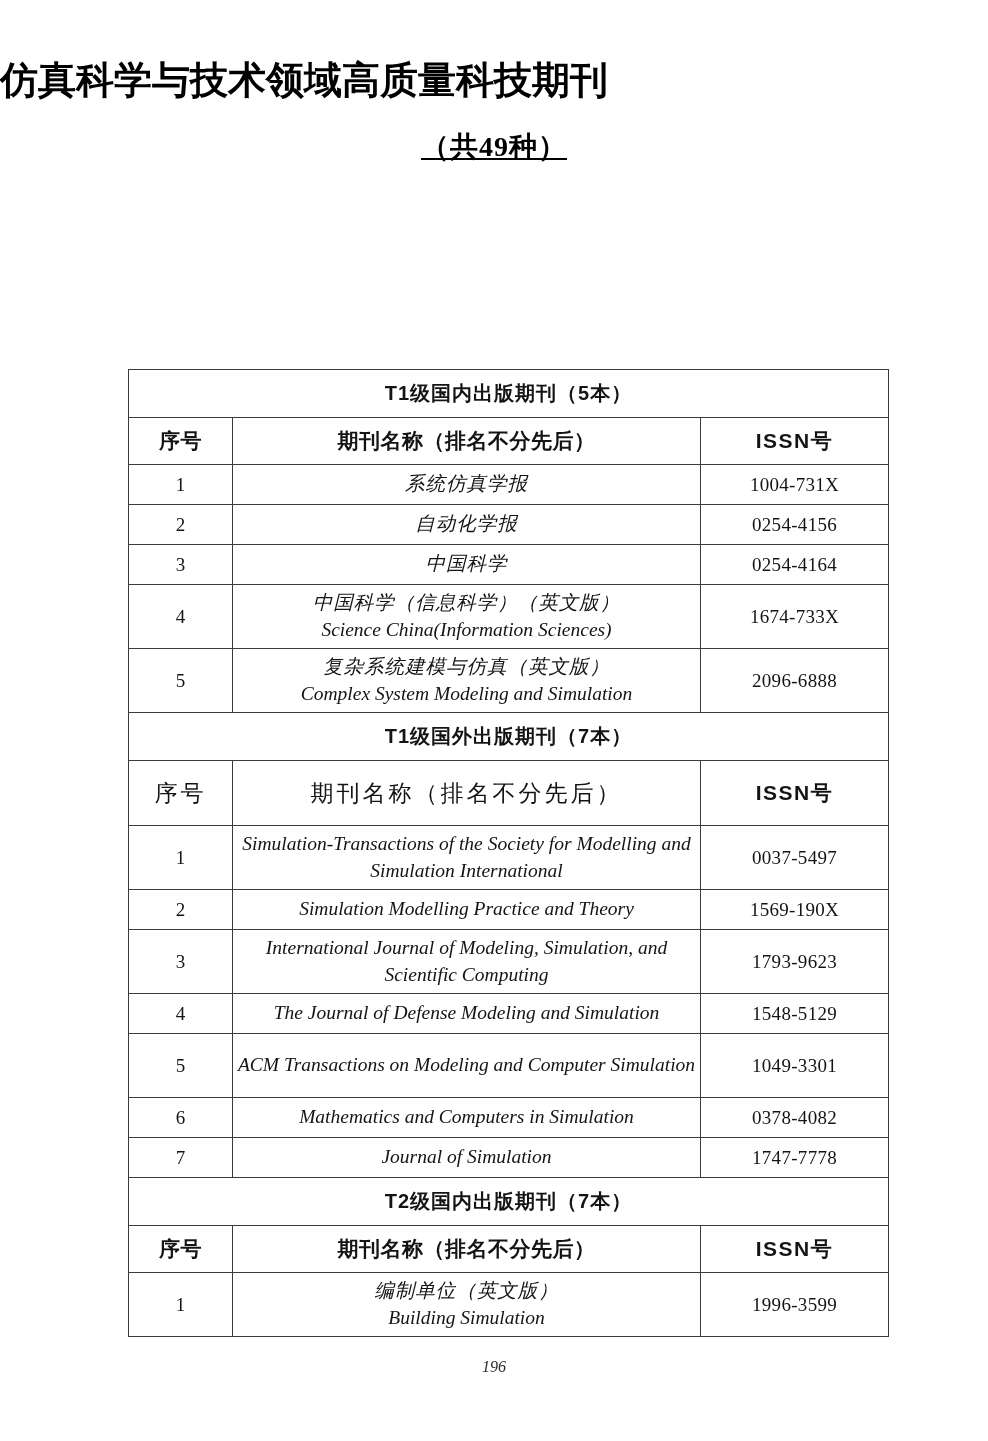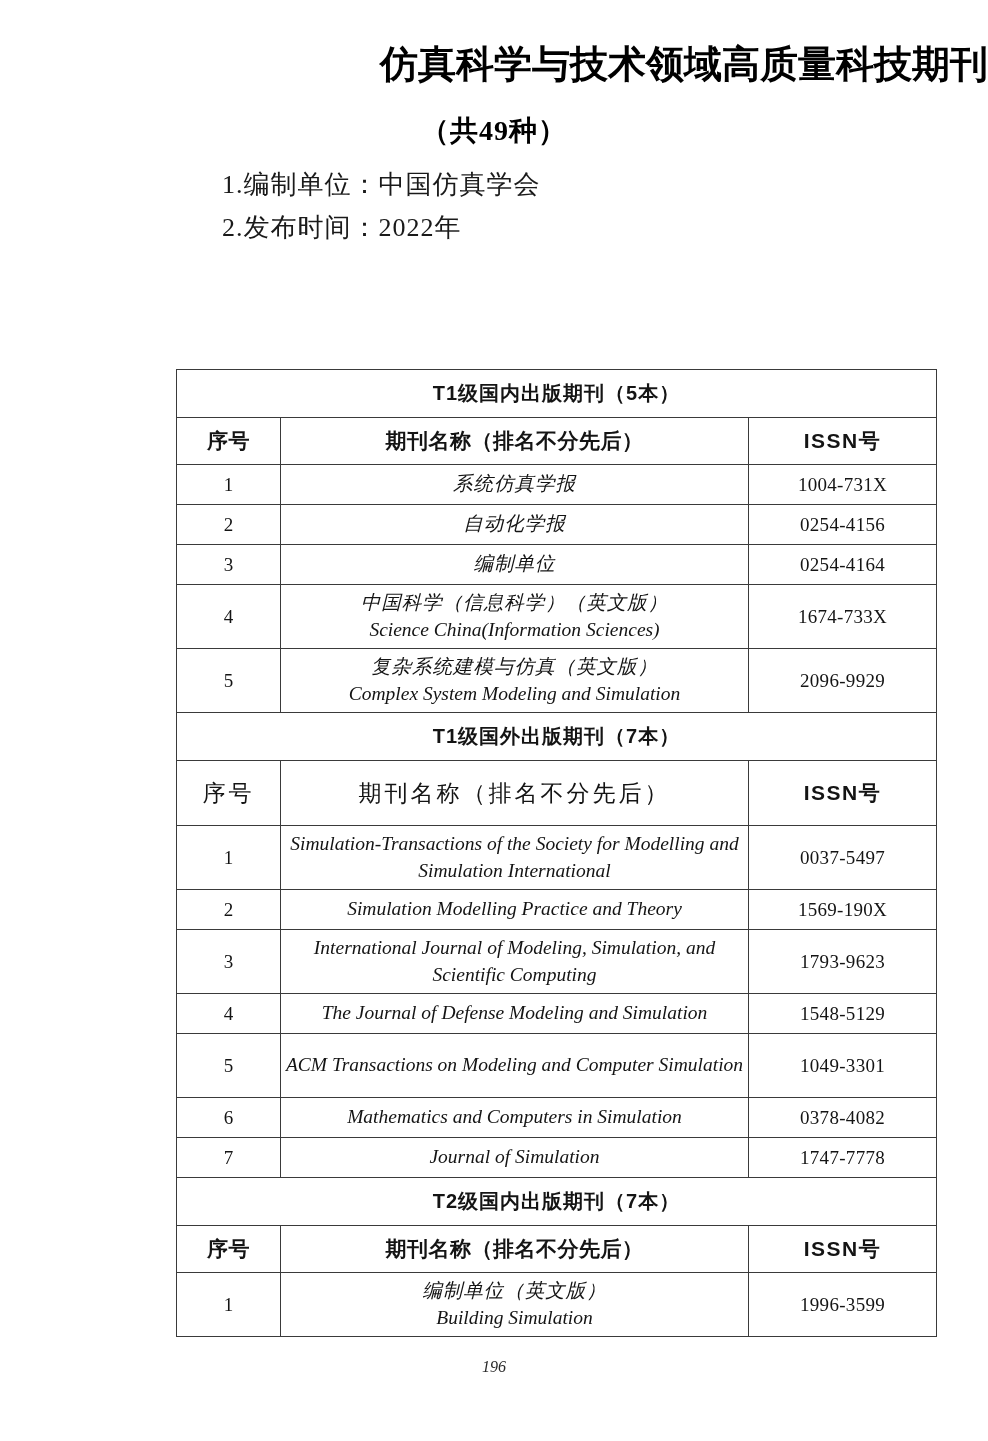--- a/index.html
+++ b/index.html
@@ -20,42 +20,43 @@
   .page {
     width: 988px;
     height: 1441px;
     box-sizing: border-box;
     position: relative;
     background: #ffffff;
   }
 
   
   .doc-title {
-    text-align: right;
+    text-align: left;
     font-family: "Liberation Sans", "DejaVu Sans", sans-serif;
     font-weight: bold;
     font-size: 38px;
     line-height: 1.38;
     letter-spacing: 0px;
     color: #000000;
     margin: 0;
-    padding-top: 38px;
+    padding-top: 54px;
   }
   .doc-title .line2 {
     display: block;
   }
 
   .doc-count {
     text-align: center;
     font-size: 28px;
     font-weight: bold;
     color: #000000;
     margin: 0;
     padding-top: 22px;
     letter-spacing: 1px;
+    text-decoration: underline;
   }
 
   .meta-list {
     margin: 0;
     padding: 0;
     list-style: none;
     width: 560px;
     margin-left: 222px;
   }
   .meta-list li {
@@ -66,21 +67,20 @@
     white-space: nowrap;
   }
   .meta-list li.first { padding-top: 14px; }
 
   
   .table-wrap {
     position: absolute;
     left: 128px;
     top: 369px;
     width: 760px;
-    margin-left: 48px;
   }
   table.catalog {
     border-collapse: collapse;
     width: 760px;
     table-layout: fixed;
   }
   table.catalog td {
     border: 1px solid #3a3a3a;
     padding: 0;
     text-align: center;
@@ -172,24 +172,20 @@
 <body>
 
 <div class="page">
 
   <h1 class="doc-title">
     <span>仿真科学与技术领域高质量科技期刊</span>
   </h1>
 
   <div class="doc-count">（共49种）</div>
 
-  <ul class="meta-list">
-    <li class="first">1.编制单位：中国仿真学会</li>
-    <li>2.发布时间：2022年</li>
-  </ul>
 
   <div class="table-wrap">
     <table class="catalog">
       <colgroup>
         <col class="c-no">
         <col class="c-name">
         <col class="c-issn">
       </colgroup>
       <tbody>
           <tr>
@@ -210,39 +206,39 @@
           <tr>
             <td class="cell-no">2</td>
             <td class="cell-name">
               <span class="zh">自动化学报</span>
             </td>
             <td class="cell-issn">0254-4156</td>
           </tr>
           <tr>
             <td class="cell-no">3</td>
             <td class="cell-name">
-              <span class="zh">编制单位</span>
+              <span class="zh">中国科学</span>
             </td>
             <td class="cell-issn">0254-4164</td>
           </tr>
           <tr class="tall">
             <td class="cell-no">4</td>
             <td class="cell-name">
               <span class="zh">中国科学（信息科学）（英文版）</span>
               <span class="en">Science China(Information Sciences)</span>
             </td>
             <td class="cell-issn">1674-733X</td>
           </tr>
           <tr class="tall">
             <td class="cell-no">5</td>
             <td class="cell-name">
               <span class="zh">复杂系统建模与仿真（英文版）</span>
               <span class="en">Complex System Modeling and Simulation</span>
             </td>
-            <td class="cell-issn">2096-9929</td>
+            <td class="cell-issn">2096-6888</td>
           </tr>
           <tr>
             <td class="section-title" colspan="3">T1级国外出版期刊（7本）</td>
           </tr>
           <tr class="colhead-light">
             <td class="colhead">序号</td>
             <td class="colhead">期刊名称（排名不分先后）</td>
             <td class="colhead issn">ISSN号</td>
           </tr>
           <tr class="tall">

